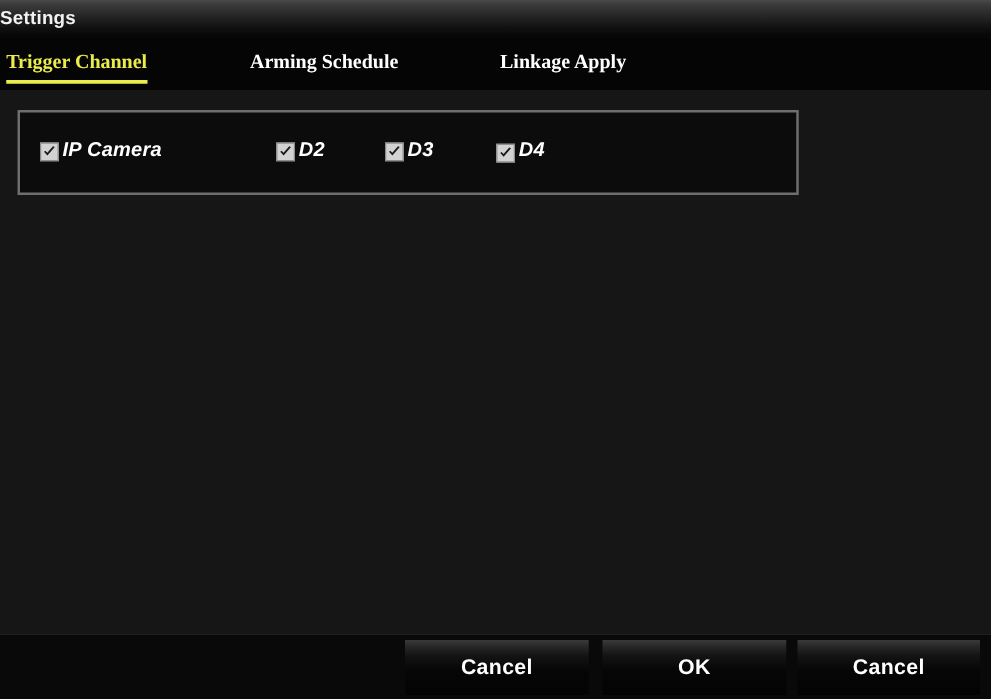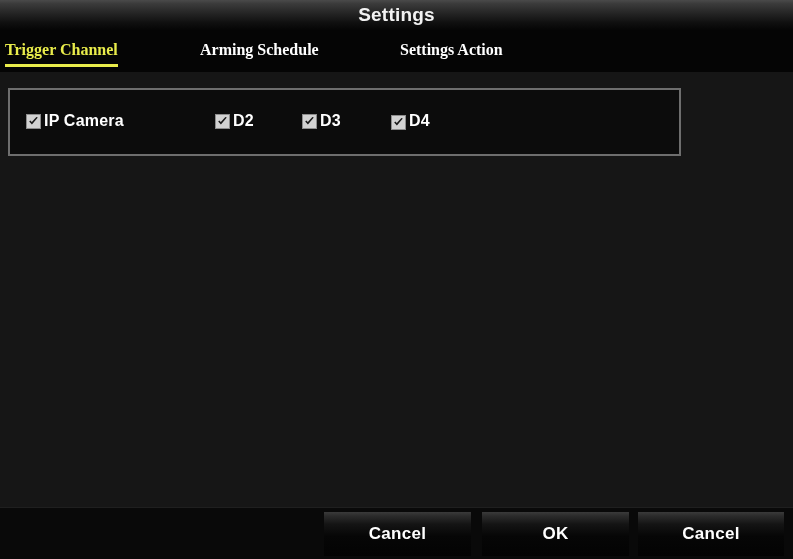--- a/index.html
+++ b/index.html
@@ -33,23 +33,23 @@
                 #262626 42%,
                 #101010 75%,
                 #050505 100%);
     box-sizing: border-box;
   }
   #title-text {
     position: absolute;
     left: 0; top: 0;
     width: 793px;
     line-height: 29px;
-    text-align: center;
+    text-align: left;
     color: #f2f2f2;
-    font-size: 19px;
+    font-size: 15px;
     font-weight: bold;
     letter-spacing: 0.2px;
   }
 
   
   #tabstrip {
     position: absolute;
     left: 0; top: 30px;
     width: 793px;
     height: 42px;
@@ -78,27 +78,28 @@
     width: 100%;
     background: #e9ec4b;
   }
   #tab-0 { left: 5px; }
   #tab-1 { left: 200px; }
   #tab-2 { left: 400px; }
 
   
   #channel-box {
     position: absolute;
-    left: 8px;
+    left: 14px;
     top: 88px;
-    width: 673px;
+    width: 625px;
     height: 68px;
     border: 2px solid #6e6e6e;
     background: #0c0c0c;
     box-sizing: border-box;
+    font-style: italic;
   }
   .chk-item {
     position: absolute;
     top: 22px;
     display: flex;
     align-items: center;
     white-space: nowrap;
     cursor: default;
   }
   .chk-box {
@@ -183,21 +184,21 @@
 
   <div id="tabstrip">
     <div class="tab active" id="tab-0">
       <span>Trigger Channel</span>
       <span class="underline"></span>
     </div>
     <div class="tab" id="tab-1">
       <span>Arming Schedule</span>
     </div>
     <div class="tab" id="tab-2">
-      <span>Settings Action</span>
+      <span>Linkage Apply</span>
     </div>
   </div>
 
   <div id="channel-box">
 
     <div class="chk-item" id="chk-0">
       <span class="chk-box">
         <svg viewBox="0 0 11 11">
           <path d="M1.2 5.4 L3.9 8.4 L9.8 1.6 L8.4 0.9 L3.8 6.1 L2.3 4.6 Z" fill="#1a1a1a"></path>
         </svg>

